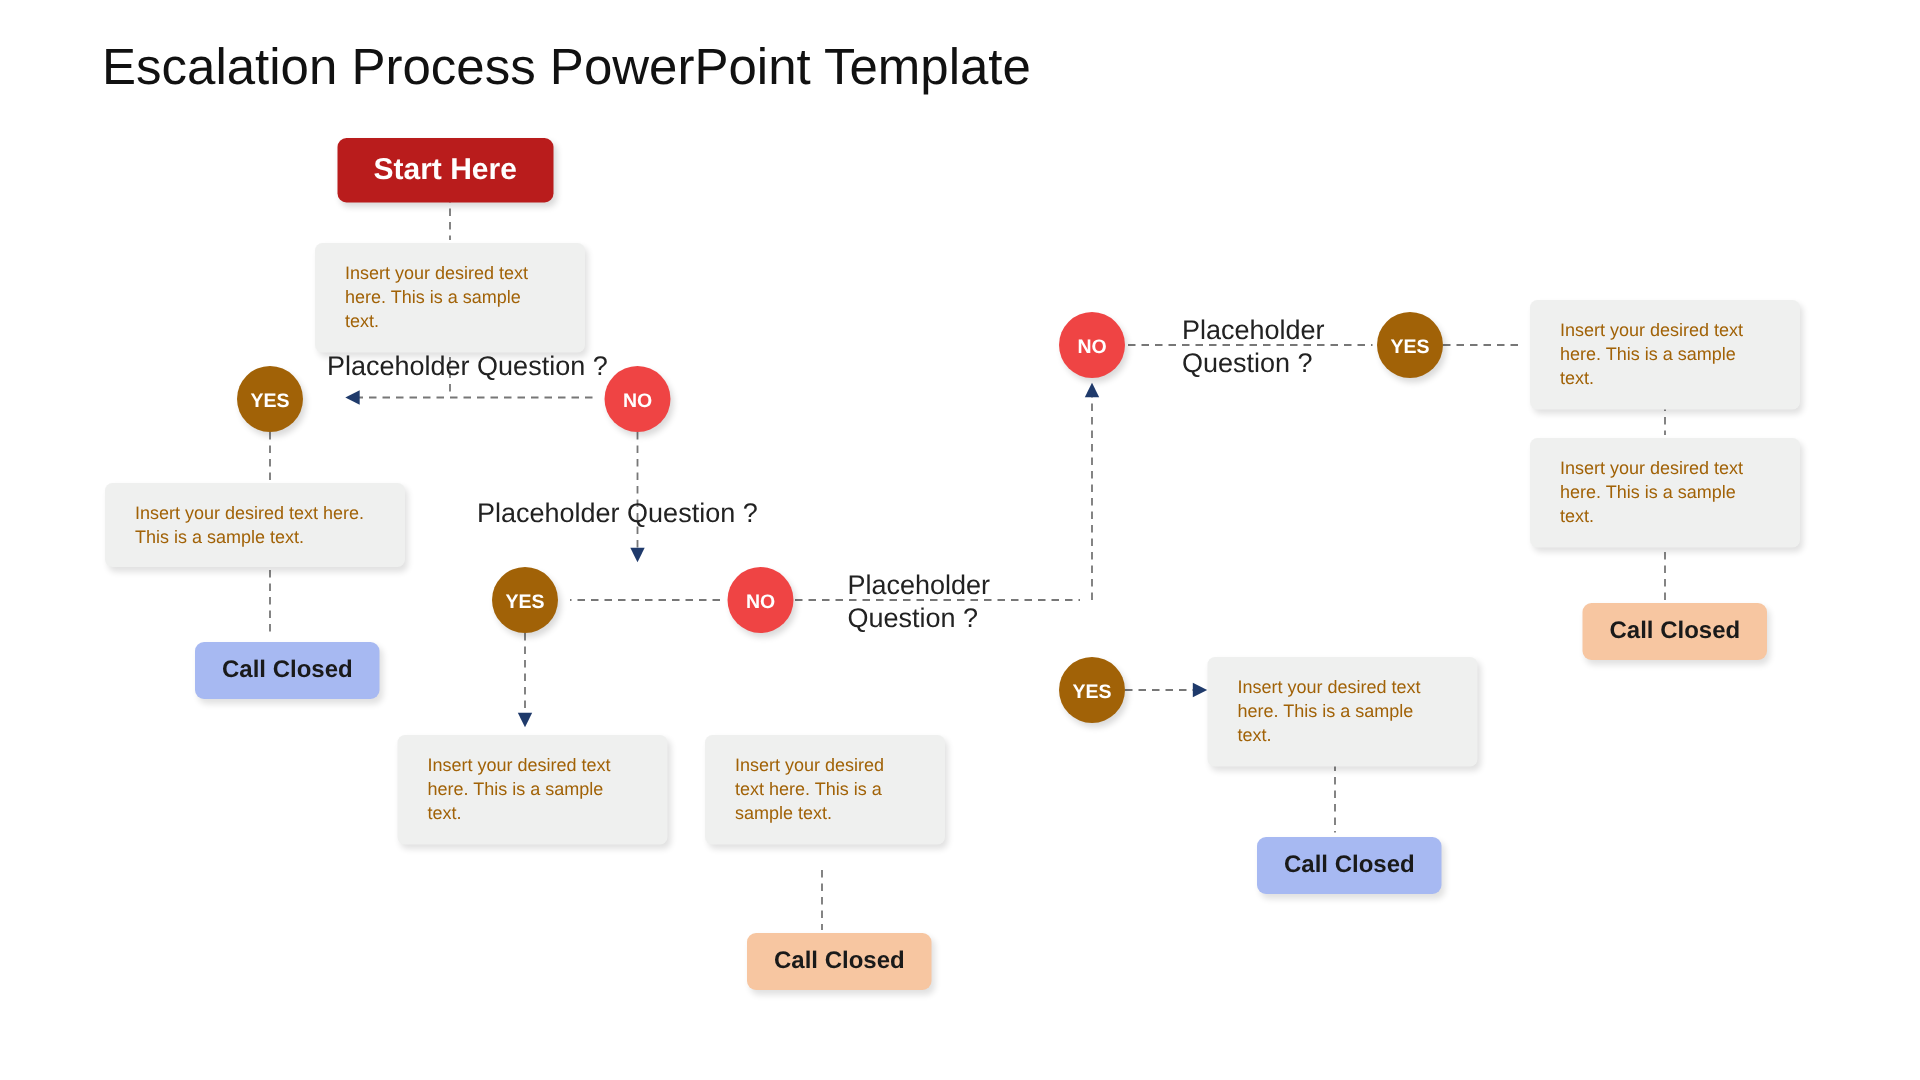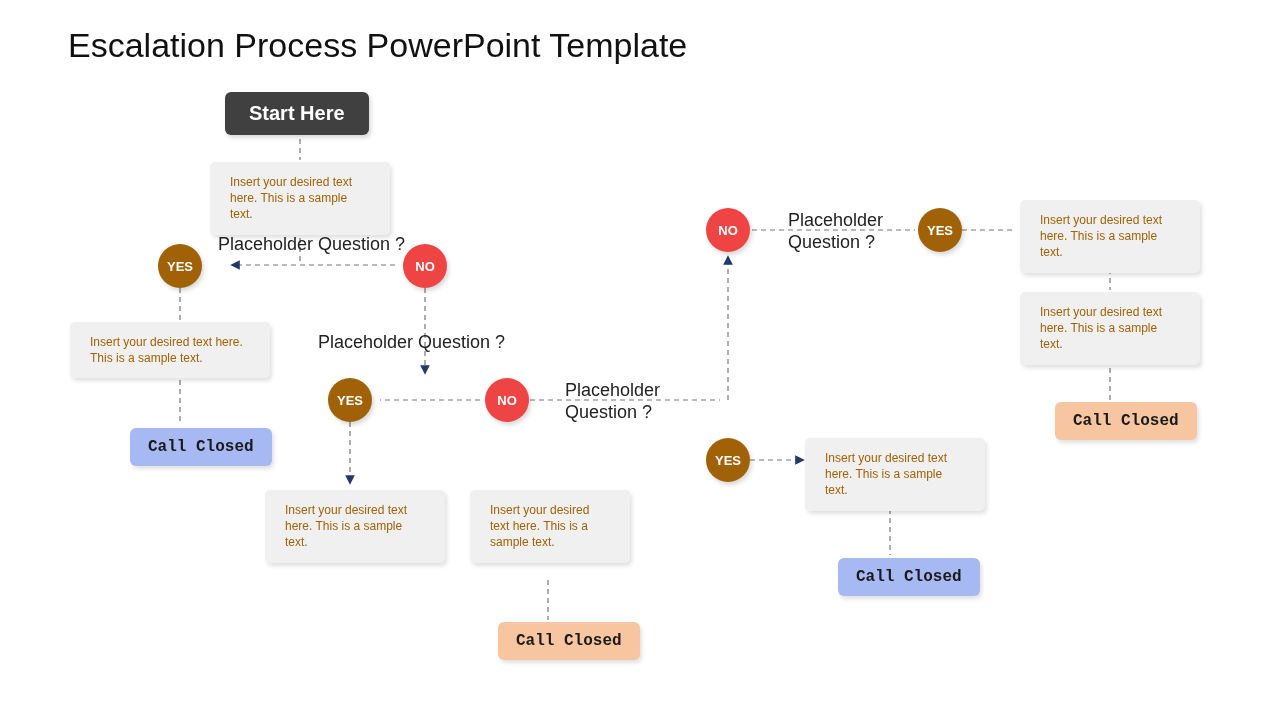--- a/index.html
+++ b/index.html
@@ -14,21 +14,21 @@
   .title {
     position: absolute;
     top: 26px;
     left: 68px;
     font-size: 34px;
     font-weight: 400;
     color: #111;
   }
   .start-box {
     position: absolute;
-    background: #404040;
+    background: #b91c1c;
     color: #fff;
     font-weight: 700;
     font-size: 20px;
     padding: 10px 24px;
     border-radius: 6px;
     text-align: center;
     box-shadow: 2px 3px 4px rgba(0,0,0,0.15);
   }
   .text-box {
     position: absolute;
@@ -59,21 +59,20 @@
   .no  { background: #ef4444; }
   .closed-box {
     position: absolute;
     font-weight: 700;
     font-size: 16px;
     padding: 10px 18px;
     border-radius: 6px;
     text-align: center;
     color: #1a1a1a;
     box-shadow: 2px 3px 4px rgba(0,0,0,0.12);
-    font-family: Liberation Mono, monospace;
   }
   .closed-blue  { background: #a7b9f2; }
   .closed-peach { background: #f7c6a1; }
   .qtext {
     position: absolute;
     font-size: 18px;
     color: #222;
     line-height: 1.2;
   }
   svg.connectors {

